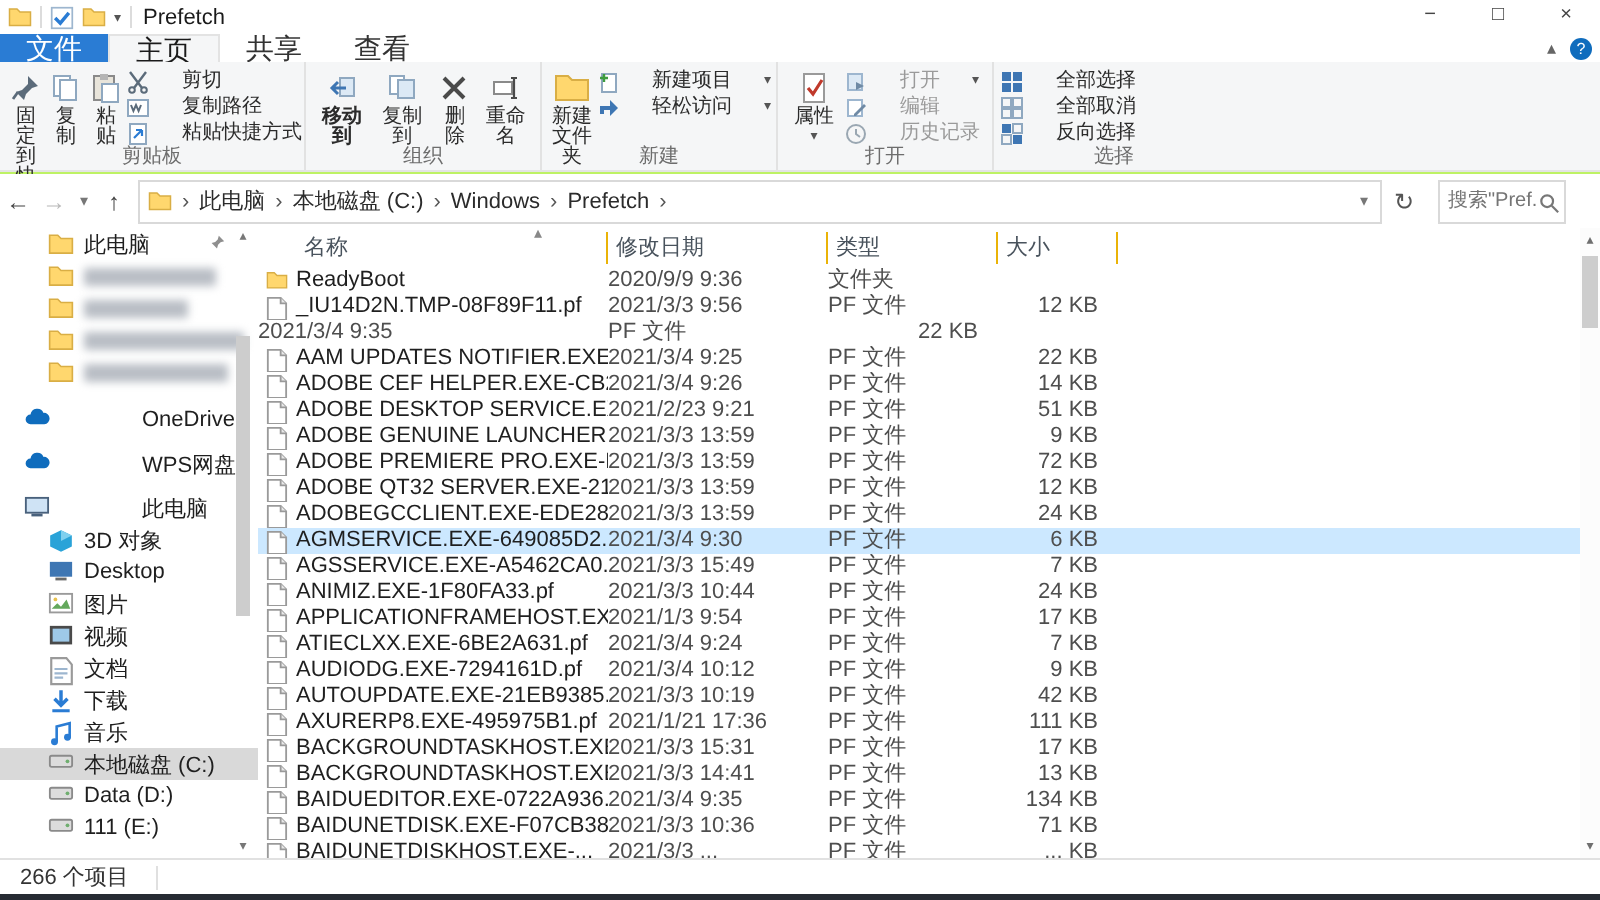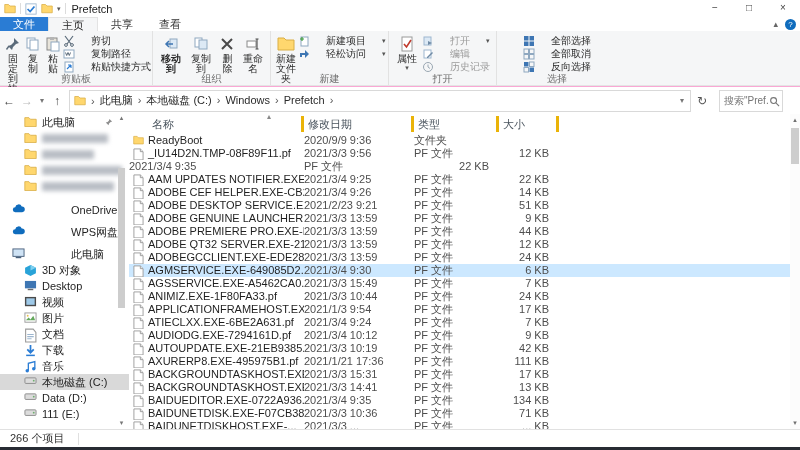--- a/index.html
+++ b/index.html
@@ -1,31 +1,31 @@
 <!DOCTYPE html>
 <html><head>
 <meta charset="utf-8">
 <style>
   * { margin:0; padding:0; box-sizing:border-box; }
   html,body { width:800px; height:450px; overflow:hidden; background:#fff;
     font-family:"Liberation Sans","DejaVu Sans",sans-serif; font-size:11px; color:#222; }
-  .app { position:relative; width:800px; height:450px; background:#f9a8d4; border-bottom:3px solid #272b33; }
+  .app { position:relative; width:800px; height:450px; background:#bef264; border-bottom:3px solid #272b33; }
 
   
   .titlebar { position:absolute; top:0; left:0; right:0; height:17px; display:flex; align-items:center; background:#fff; }
   .qat { display:flex; align-items:center; gap:4px; padding-left:4px; }
   .qat .sep { width:1px; height:11px; background:#dcdcdc; }
   .qat-ico { width:12px; height:11px; display:inline-block; }
   .title-text { margin-left:6px; font-size:11px; color:#1a1a1a; }
   .win-controls { position:absolute; right:0; top:0; height:17px; display:flex; }
   .win-btn { width:34px; height:17px; text-align:center; line-height:16px; font-size:10px; color:#444; }
 
   
   .tabstrip { position:absolute; top:17px; left:0; right:0; height:14px; display:flex; background:#fff; }
-  .tab { padding:0 13px; line-height:14px; font-size:11px; color:#333; }
+  .tab { padding:0 13px; line-height:14px; font-size:14px; color:#333; }
   .tab.file { background:#2a7cd4; color:#fff; }
   .tab.active { background:#f5f6f7; border:1px solid #e3e3e3; border-bottom:none; color:#1a1a1a; }
   .ribbon-right { position:absolute; right:4px; top:17px; height:14px; display:flex; align-items:center; gap:7px; }
   .collapse-caret { color:#666; font-size:9px; }
   .help-circle { width:11px; height:11px; border-radius:50%; background:#0f6cbd; color:#fff; font-size:8px; text-align:center; line-height:11px; }
 
   
   .ribbon { position:absolute; top:31px; left:0; right:0; height:55px; background:#f5f6f7; border-bottom:1px solid #e4e4e4; display:flex; }
   .rgroup { position:relative; height:100%; border-right:1px solid #e2e2e2; padding:2px 3px 12px 3px; display:flex; align-items:flex-start; }
   .rgroup-label { position:absolute; bottom:0; left:0; right:0; text-align:center; font-size:10px; color:#6d6d6d; line-height:12px; }
@@ -66,21 +66,21 @@
   .side-item .sico { width:13px; height:13px; flex:none; }
   .blurbar { height:9px; border-radius:1px; background:#b9bec5; filter:blur(2px); }
   .pin-right { position:absolute; right:16px; top:3px; width:9px; height:9px; opacity:.75; }
   .side-scroll { position:absolute; right:3px; top:0; bottom:0; width:9px; }
   .side-scroll .sthumb { position:absolute; left:1px; width:7px; top:54px; height:140px; background:#cdcdcd; }
   .side-scroll .sarrow { position:absolute; left:0; width:9px; text-align:center; font-size:7px; color:#777; }
 
   
   .filepane { position:absolute; left:129px; top:0; right:10px; bottom:0; overflow:hidden; }
   .cols-header { position:relative; display:grid; grid-template-columns:175px 110px 85px 60px; height:20px; align-items:center; color:#49535d; }
-  .cols-header .hcell { padding-left:4px; border-right:3px solid #eab308; height:16px; line-height:16px; }
+  .cols-header .hcell { padding-left:4px; border-right:1px solid #eab308; height:16px; line-height:16px; }
   .cols-header .hcell.name { padding-left:23px; }
   .sort-caret { position:absolute; left:138px; top:-2px; font-size:8px; color:#888; }
   .rows { position:absolute; top:20px; left:0; right:0; bottom:0; overflow:hidden; }
   .file-row { display:grid; grid-template-columns:175px 110px 85px 60px; height:13px; line-height:13px; }
   .file-row.selected { background:#cce8ff; }
   .cell { white-space:nowrap; overflow:hidden; }
   .cell.name { display:flex; align-items:center; gap:4px; padding-left:4px; color:#1f1f1f; }
   .cell.name .fico { width:11px; height:11px; flex:none; }
   .cell.date, .cell.type { color:#4e4e4e; }
   .cell.size { color:#4e4e4e; text-align:right; padding-right:10px; }
@@ -292,21 +292,21 @@
           <span class="ico12"><svg viewBox="0 0 12 12">
                 <circle cx="6" cy="6" r="4.5" fill="none" stroke="#9aa7b2"></circle>
                 <path d="M6 3.5V6l2 1.5" stroke="#9aa7b2" fill="none"></path>
               </svg></span>
           <span>历史记录</span>
         </span>
       </div>
       <div class="rgroup-label">打开</div>
     </div>
 
-    <div class="rgroup" style="width:120px; border-right:none;justify-content:center;">
+    <div class="rgroup" style="width:120px; border-right:none;">
       <div class="smallstack">
         <span class="smallbtn">
           <span class="ico12"><svg viewBox="0 0 12 12">
                 <rect x="1" y="1" width="4.5" height="4.5" fill="#3e76b3"></rect>
                 <rect x="6.5" y="1" width="4.5" height="4.5" fill="#3e76b3"></rect>
                 <rect x="1" y="6.5" width="4.5" height="4.5" fill="#3e76b3"></rect>
                 <rect x="6.5" y="6.5" width="4.5" height="4.5" fill="#3e76b3"></rect>
               </svg></span>
           <span>全部选择</span>
         </span>
@@ -423,32 +423,32 @@
           </div>
           <div class="side-item lvl1">
             <span class="sico"><svg viewBox="0 0 14 12">
                 <rect x="1" y="1" width="12" height="8" fill="#3e76b3"></rect>
                 <rect x="4" y="9.5" width="6" height="1.5" fill="#6a6a6a"></rect>
               </svg></span>
             <span>Desktop</span>
           </div>
           <div class="side-item lvl1">
             <span class="sico"><svg viewBox="0 0 14 12">
-                <rect x="1" y="1" width="12" height="10" fill="#4a4a4a"></rect>
-                <rect x="2.5" y="2.5" width="9" height="7" fill="#9ec9e8"></rect>
-              </svg></span>
-            <span>视频</span>
-          </div>
-          <div class="side-item lvl1">
-            <span class="sico"><svg viewBox="0 0 14 12">
                 <rect x="1" y="1" width="12" height="10" fill="#fff" stroke="#9a9a9a"></rect>
                 <path d="M2 9l3-3 2 2 3-4 2 5z" fill="#64a85c"></path>
                 <circle cx="4" cy="4" r="1" fill="#e8c14e"></circle>
               </svg></span>
             <span>图片</span>
+          </div>
+          <div class="side-item lvl1">
+            <span class="sico"><svg viewBox="0 0 14 12">
+                <rect x="1" y="1" width="12" height="10" fill="#4a4a4a"></rect>
+                <rect x="2.5" y="2.5" width="9" height="7" fill="#9ec9e8"></rect>
+              </svg></span>
+            <span>视频</span>
           </div>
           <div class="side-item lvl1">
             <span class="sico"><svg viewBox="0 0 12 14">
                 <path d="M1.5 1h7l2.5 3v9h-9.5z" fill="#fff" stroke="#9a9a9a"></path>
                 <path d="M3 6h6M3 8h6M3 10h4" stroke="#9db6cf"></path>
               </svg></span>
             <span>文档</span>
           </div>
           <div class="side-item lvl1">
             <span class="sico"><svg viewBox="0 0 12 12">
@@ -582,21 +582,21 @@
           <div class="file-row">
             <span class="cell name">
               <span class="fico"><svg viewBox="0 0 12 14">
                   <path d="M1 1h7l3 3v9H1z" fill="#fff" stroke="#9a9a9a"></path>
                   <path d="M8 1v3h3" fill="#e8e8e8" stroke="#9a9a9a"></path>
                 </svg></span>
               <span>ADOBE PREMIERE PRO.EXE-B62279A7.pf</span>
             </span>
             <span class="cell date">2021/3/3 13:59</span>
             <span class="cell type">PF 文件</span>
-            <span class="cell size">44 KB</span>
+            <span class="cell size">72 KB</span>
           </div>
           <div class="file-row">
             <span class="cell name">
               <span class="fico"><svg viewBox="0 0 12 14">
                   <path d="M1 1h7l3 3v9H1z" fill="#fff" stroke="#9a9a9a"></path>
                   <path d="M8 1v3h3" fill="#e8e8e8" stroke="#9a9a9a"></path>
                 </svg></span>
               <span>ADOBE QT32 SERVER.EXE-21CF9CCF.pf</span>
             </span>
             <span class="cell date">2021/3/3 13:59</span>

